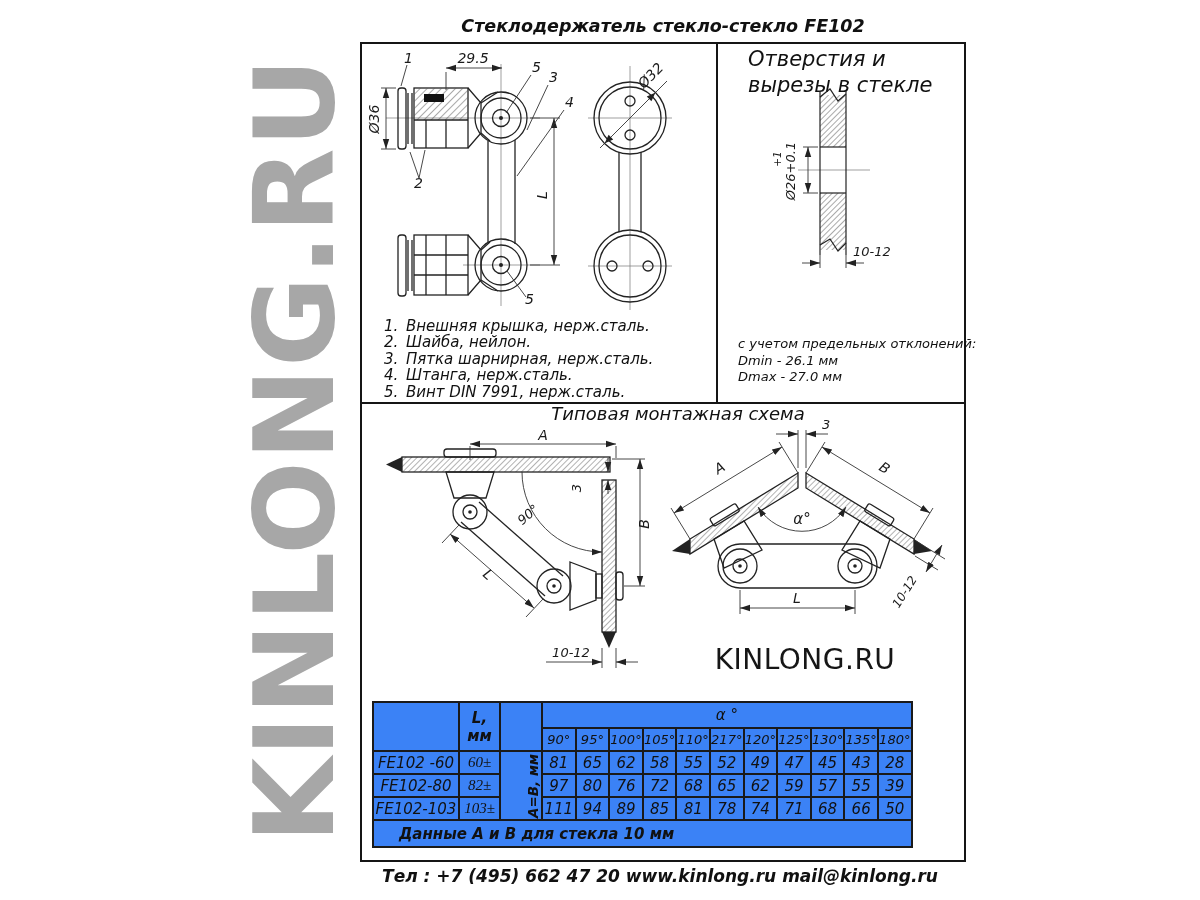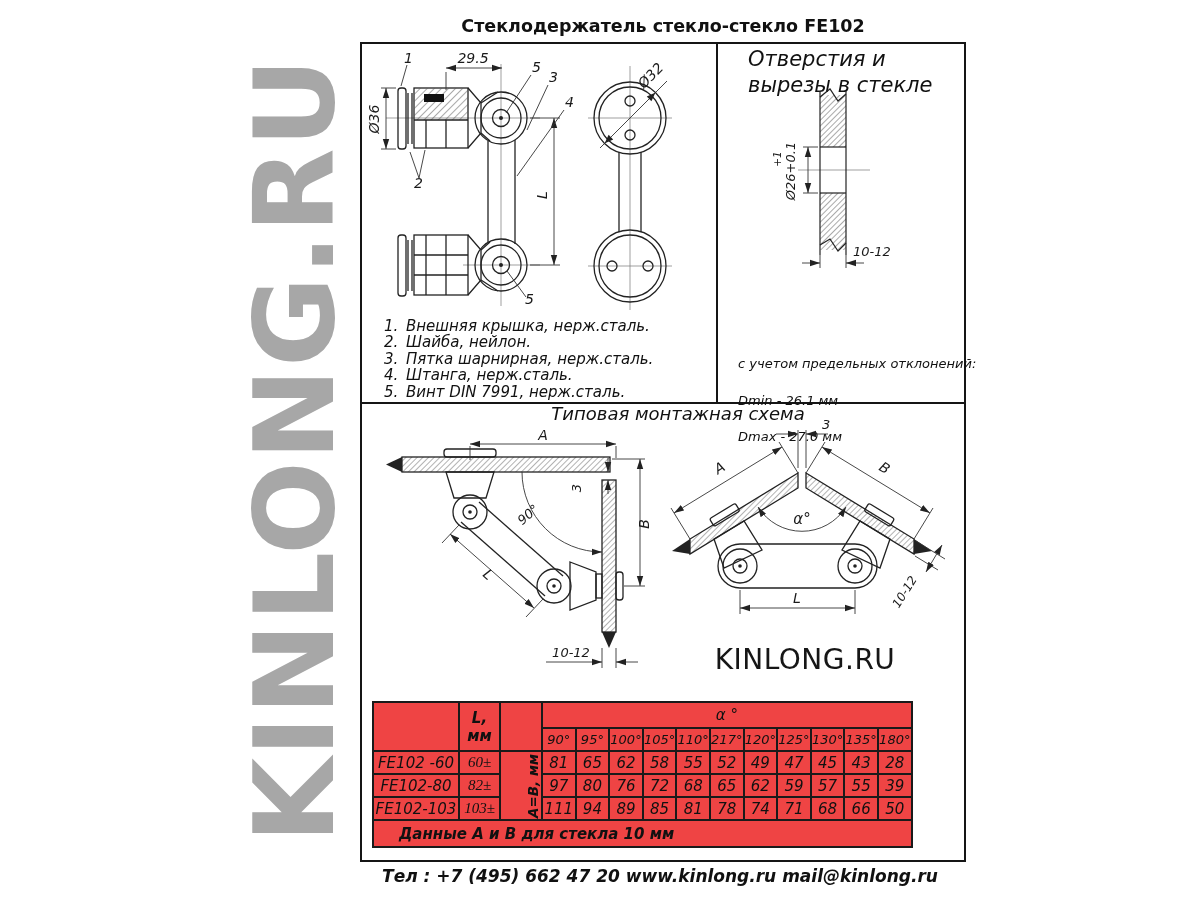--- a/index.html
+++ b/index.html
@@ -3,35 +3,35 @@
 <meta charset="utf-8">
 <style>
   html,body{margin:0;padding:0;background:#fff;}
   .page{position:relative;width:1200px;height:900px;background:#fff;overflow:hidden;
         font-family:"DejaVu Sans",sans-serif;color:#111;}
   .abs{position:absolute;}
   .watermark{position:absolute;left:-160px;top:385px;width:910px;height:130px;line-height:130px;
              transform:rotate(-90deg);font-size:110px;font-weight:bold;color:#a7a7a7;
              text-align:center;letter-spacing:1px;white-space:nowrap;user-select:none;}
   .title{left:360px;top:16px;width:606px;text-align:center;font-size:17.5px;
-         font-weight:bold;}
+         font-weight:bold;font-style:italic;}
   .frame{left:360px;top:42px;width:602px;height:816px;border:2px solid #151515;}
   .vdiv{left:716px;top:42px;width:2px;height:362px;background:#151515;}
   .hdiv{left:360px;top:402px;width:606px;height:2px;background:#151515;}
   .parts{left:384px;top:318px;font-style:italic;font-size:15px;line-height:16.4px;}
   .part-row{display:flex;}
   .part-num{width:22px;flex:0 0 22px;}
   .holes-heading{left:748px;top:46px;width:212px;font-size:21px;font-style:italic;line-height:26px;}
   .holes-note{left:724px;top:336px;font-size:13px;font-style:italic;line-height:16.5px;}
-  .holes-note .ind{padding-left:14px;margin-top:20px;}
+  .holes-note .ind{padding-left:14px;}
   .scheme-heading{left:360px;top:403px;width:636px;text-align:center;font-size:18px;font-style:italic;}
   .brand{left:660px;top:643px;width:290px;text-align:center;font-size:28px;letter-spacing:0.5px;color:#161616;}
   .footer{left:300px;top:866px;width:720px;text-align:center;font-size:17px;
           font-style:italic;font-weight:600;}
-  table.dims{border-collapse:collapse;table-layout:fixed;width:539px;background:#ef4444;}
+  table.dims{border-collapse:collapse;table-layout:fixed;width:539px;background:#3b82f6;}
   table.dims td{border:2px solid #1a1a1a;font-style:italic;font-size:15px;text-align:center;
                 padding:0;overflow:hidden;}
   tr.h1 td{height:24px;}
   tr.h2 td{height:21px;font-size:13px;}
   tr.dr td{height:21px;}
   tr.note td{height:25px;text-align:left;padding-left:25px;font-weight:bold;}
   td.lhead{text-align:left;padding-left:8px;font-weight:bold;}
   td.alpha{font-size:16px;}
   td.model{text-align:left;padding-left:6px;font-size:14.5px;margin-top:32px;}
   td.lval{text-align:left;padding-left:8px;font-family:Liberation Serif, serif;}

